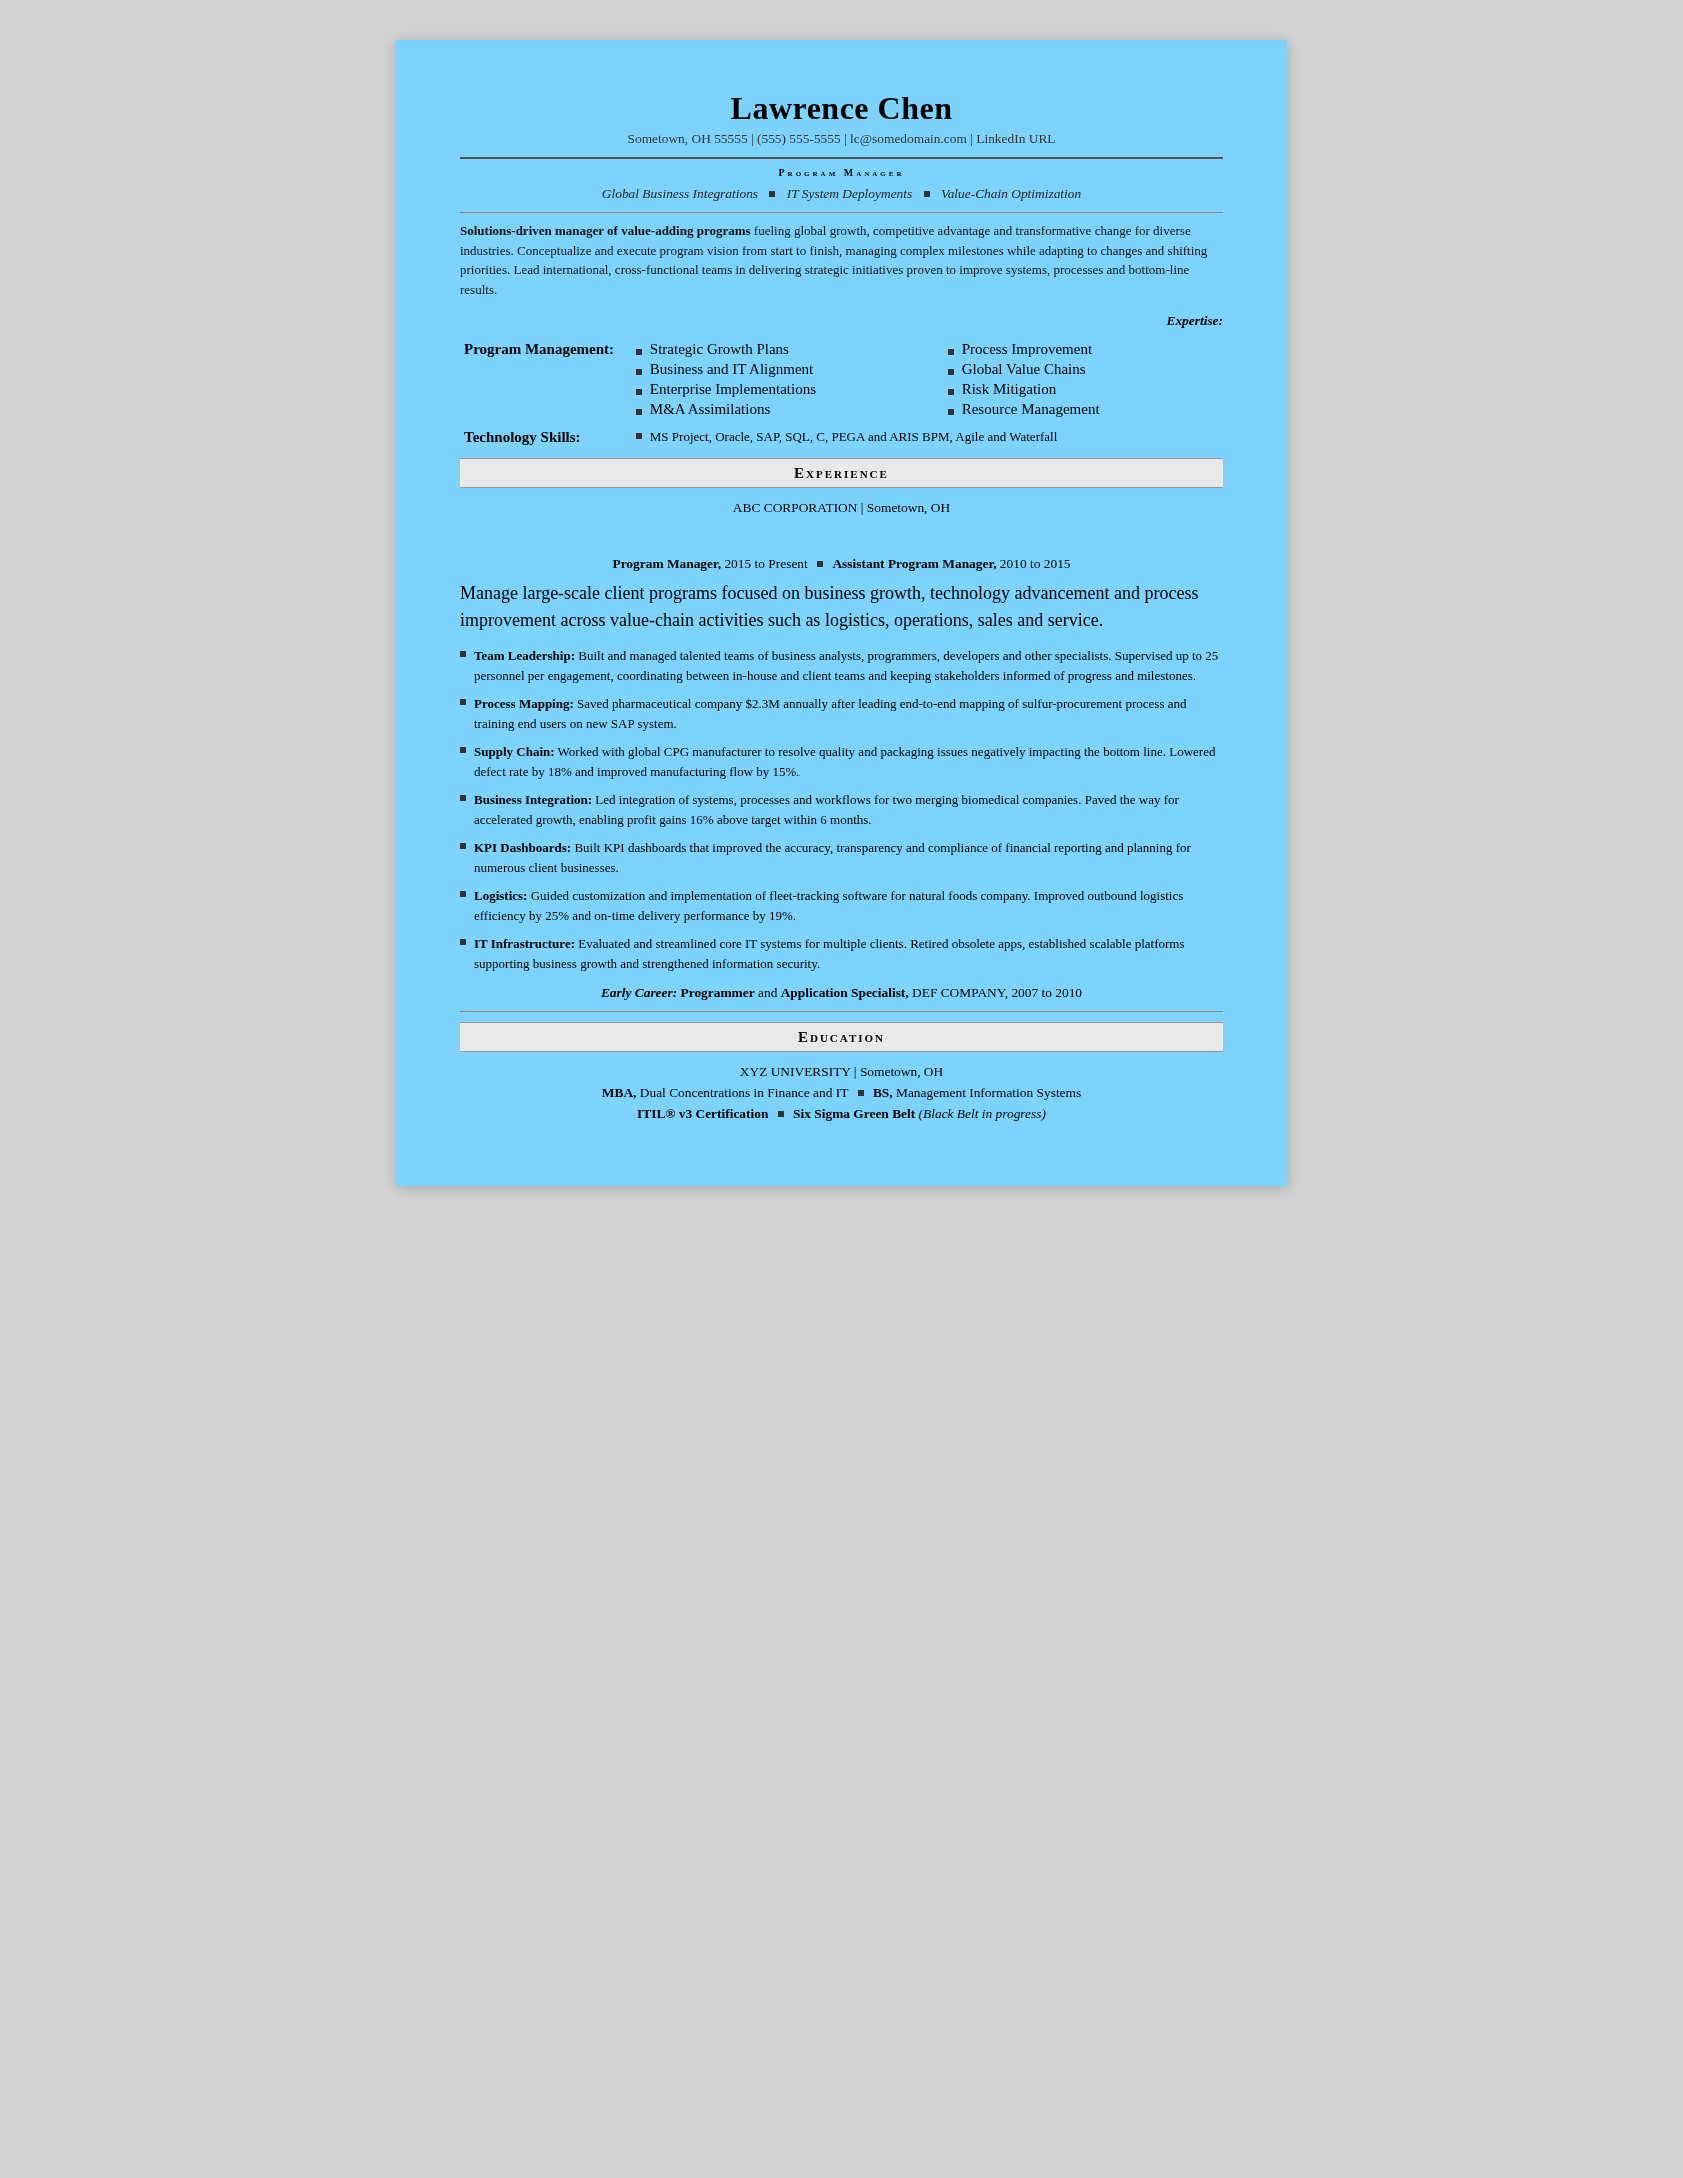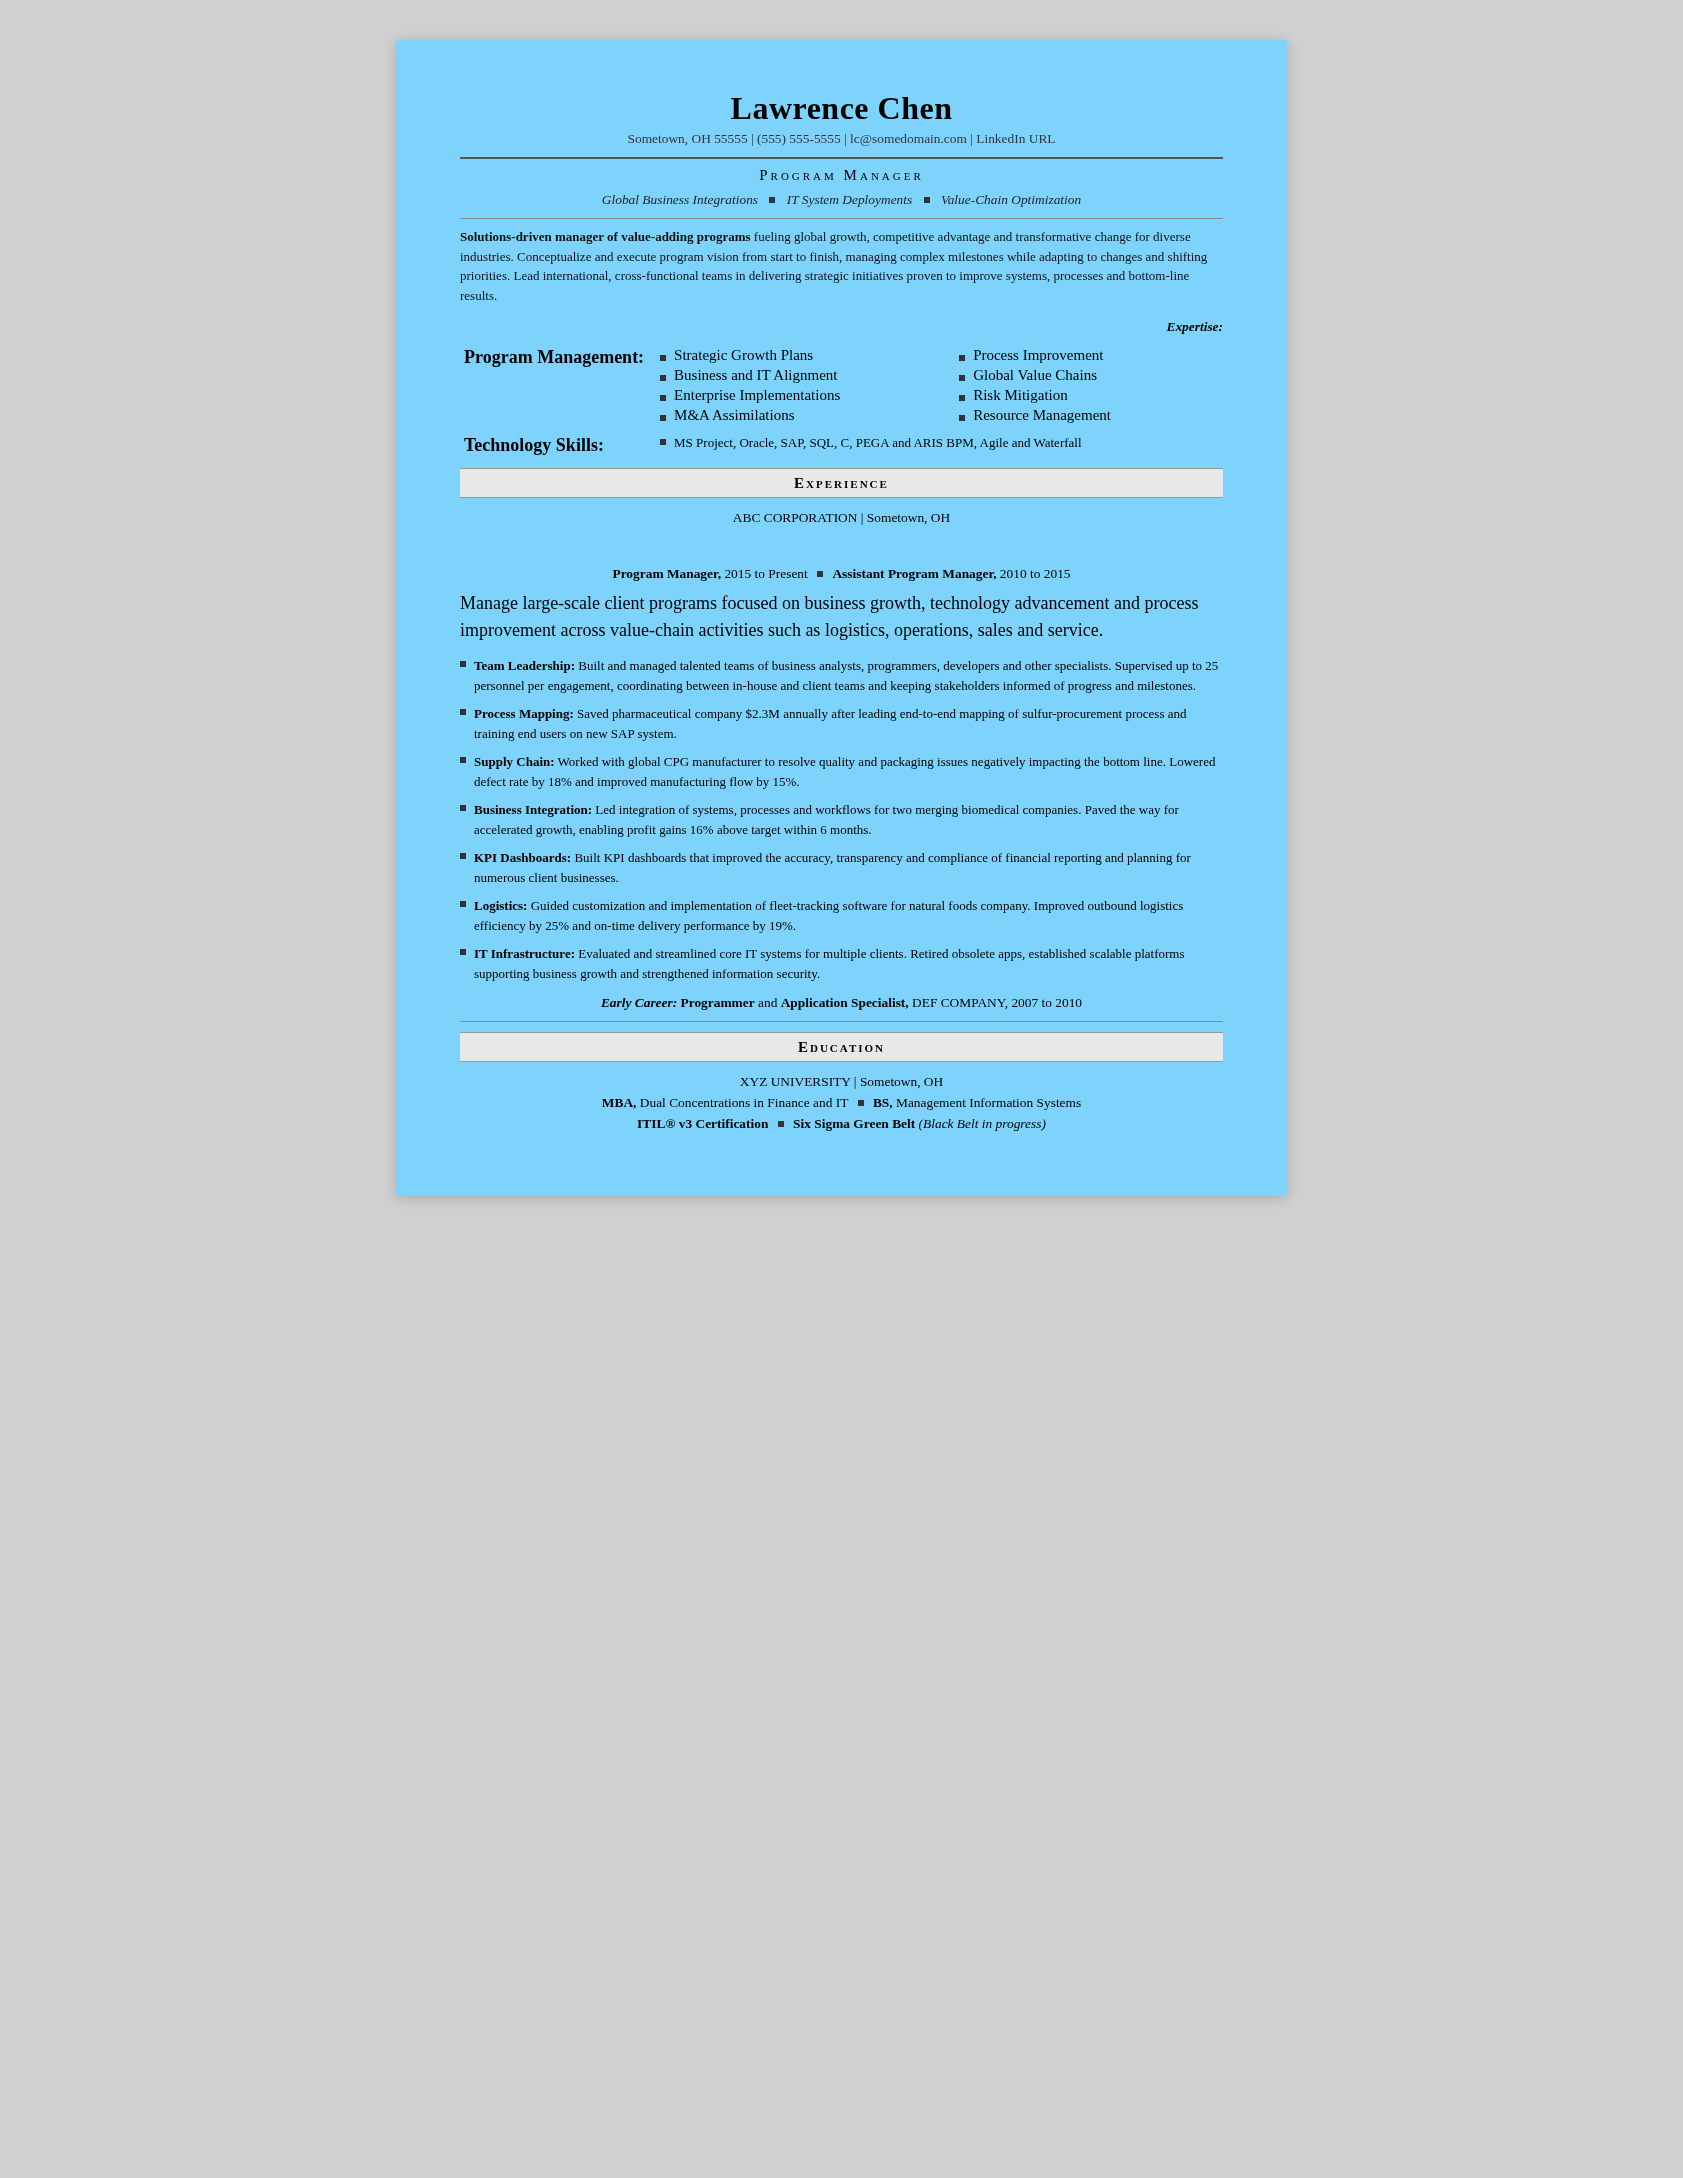--- a/index.html
+++ b/index.html
@@ -74,23 +74,23 @@
       text-transform: none;
     }
 
     
     .title-block {
       text-align: center;
       margin-bottom: 8px;
     }
 
     .title-block .job-title {
-      font-size: 15px;
+      font-size: 10px;
       font-variant: small-caps;
-      font-weight: 400;
+      font-weight: 700;
       letter-spacing: 3px;
     }
 
     .subtitle-line {
       font-style: italic;
       font-size: 13.4px;
       text-align: center;
       margin-bottom: 10px;
       color: #222;
     }
@@ -133,21 +133,21 @@
     .expertise-table td {
       vertical-align: top;
       padding: 2px 4px;
     }
 
     .expertise-label {
       font-weight: 700;
       white-space: nowrap;
       width: 158px;
       padding-right: 10px;
-      font-size: 18px;
+      font-size: 15px;
     }
 
     .expertise-items-col {
       width: 257px;
     }
 
     .expertise-item {
       display: flex;
       align-items: center;
       margin-bottom: 3px;

